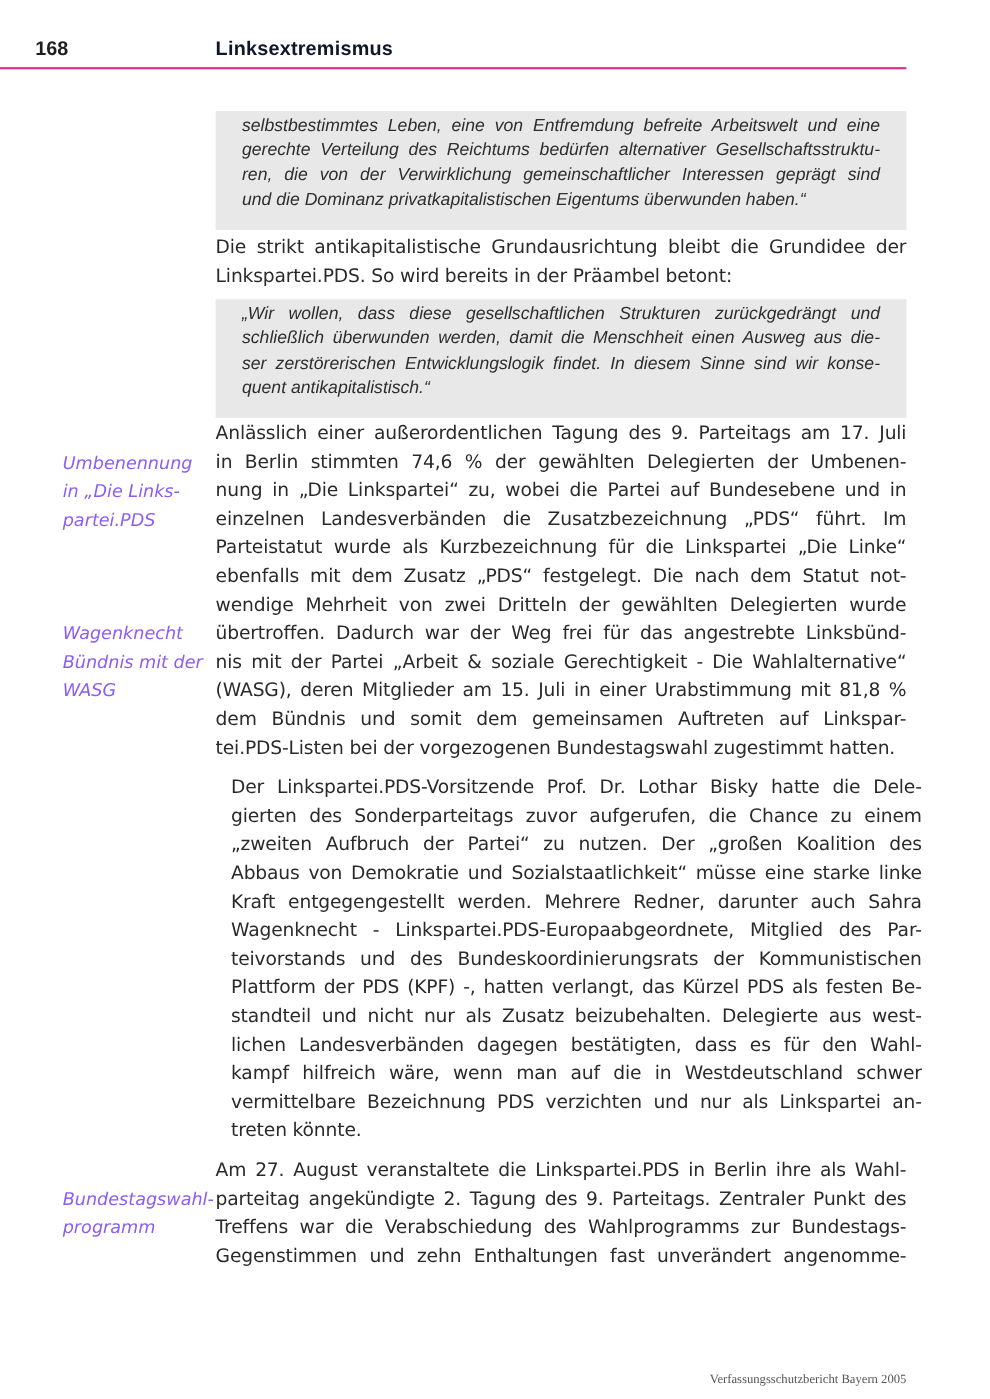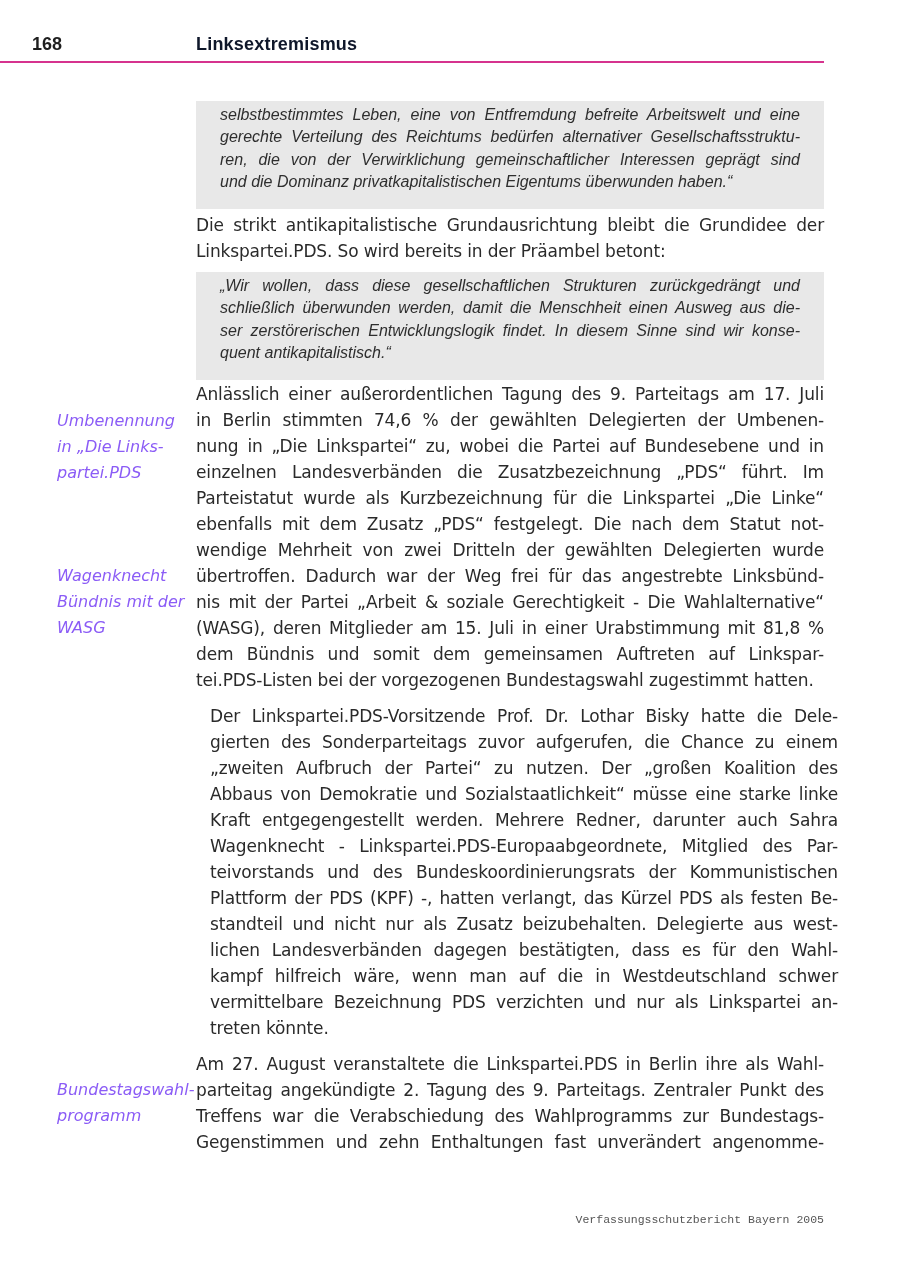--- a/index.html
+++ b/index.html
@@ -39,22 +39,22 @@
   }
   .line { display: block; white-space: nowrap; text-align: justify; text-align-last: justify; }
   .line.last { text-align-last: left; }
   .margin-note {
     position: absolute; left: 32px; width: 150px;
     font-family: "DejaVu Sans", sans-serif; font-style: italic;
     font-size: 16px; line-height: 26px; color: #8b5cf6; margin-left: 25px;
   }
   .margin-note .line { text-align: left; text-align-last: left; }
   .footer {
-    position: absolute; right: 76px; top: 1213px;
-    font-family: Liberation Mono, monospace; font-size: 11.5px; color: #555;
+    position: absolute; right: 76px; top: 1248px;
+    font-family: Liberation Serif, serif; font-size: 11.5px; color: #555;
   }
 </style>
 </head>
 <body>
 
 <div class="header">
   <span class="page-num">168</span>
   <span class="running-title">Linksextremismus</span>
   <div class="header-rule"></div>
 </div>

